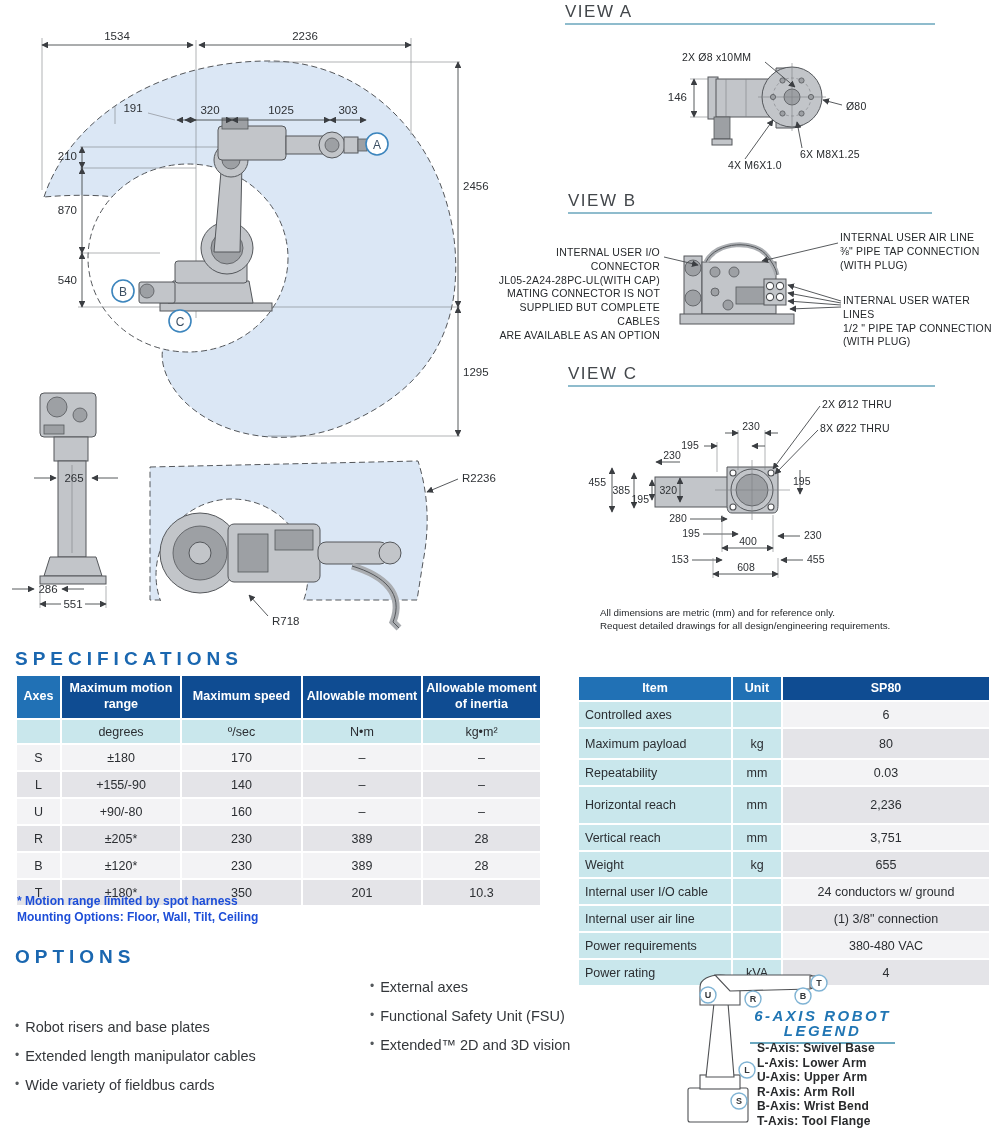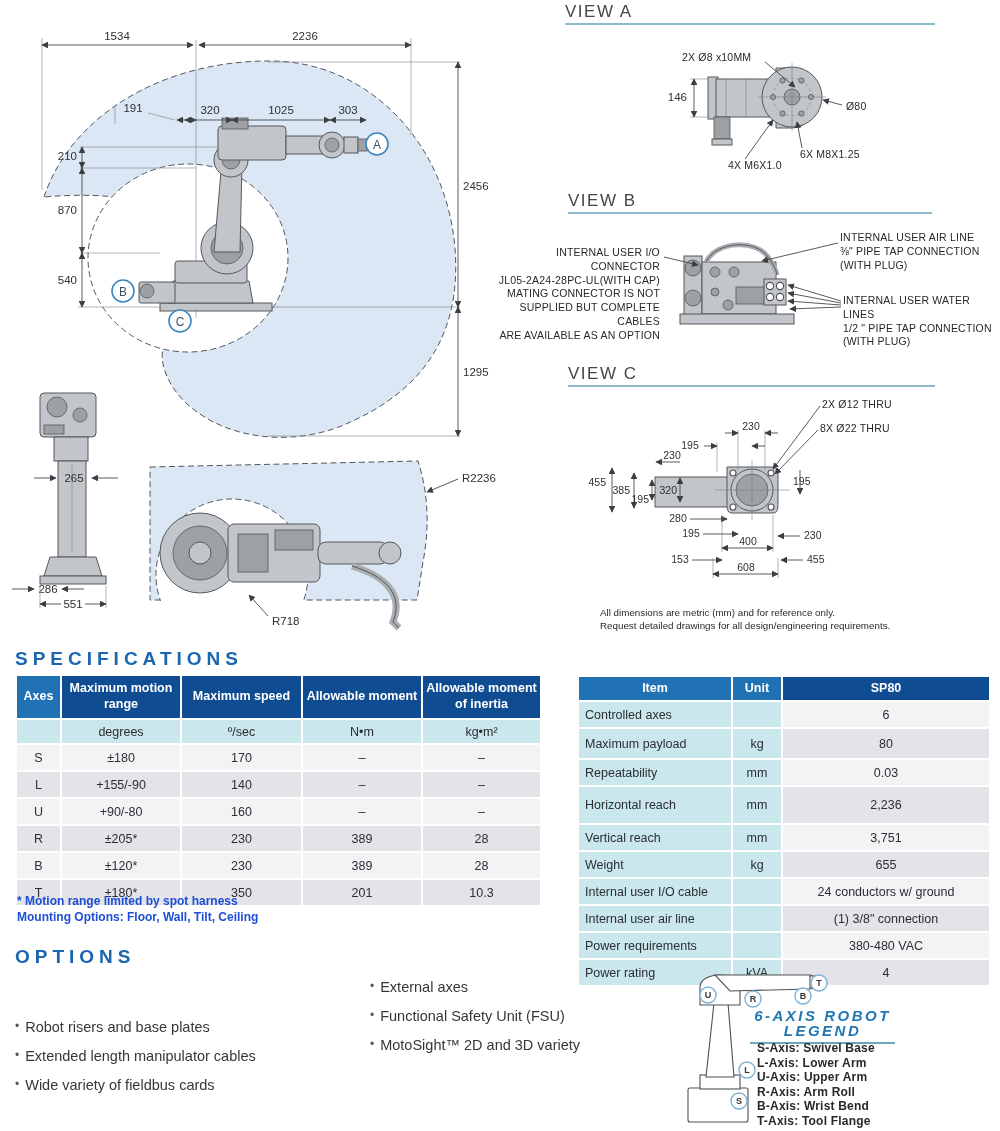--- a/index.html
+++ b/index.html
@@ -483,21 +483,21 @@
 
   <div class="abs big-title" style="left:15px;top:946px">OPTIONS</div>
   <div class="abs" style="left:15px;top:1012px">
     <div class="opt-item"><span class="opt-bullet">•</span><span>Robot risers and base plates</span></div>
     <div class="opt-item"><span class="opt-bullet">•</span><span>Extended length manipulator cables</span></div>
     <div class="opt-item"><span class="opt-bullet">•</span><span>Wide variety of fieldbus cards</span></div>
   </div>
   <div class="abs" style="left:370px;top:972px">
     <div class="opt-item"><span class="opt-bullet">•</span><span>External axes</span></div>
     <div class="opt-item"><span class="opt-bullet">•</span><span>Functional Safety Unit (FSU)</span></div>
-    <div class="opt-item"><span class="opt-bullet">•</span><span>MotoSight™ 2D and 3D variety</span></div>
+    <div class="opt-item"><span class="opt-bullet">•</span><span>Extended™ 2D and 3D vision</span></div>
   </div>
 
   <svg class="abs" style="left:660px;top:965px" width="185" height="165" viewBox="0 0 185 165">
     <g>
       <rect class="botl" x="28" y="123" width="60" height="34" rx="2"></rect>
       <rect class="botl" x="40" y="110" width="40" height="14"></rect>
       <path class="botl" d="M46,112 L74,112 L68,38 L54,38 Z"></path>
       <path class="botl" d="M40,40 L80,40 L80,22 C80,14 70,10 60,10 C50,10 40,14 40,22 Z"></path>
       <path class="botl" d="M55,10 L150,10 C155,10 155,24 150,24 L70,26 Z"></path>
       <rect class="botl" x="150" y="11" width="9" height="12"></rect>

